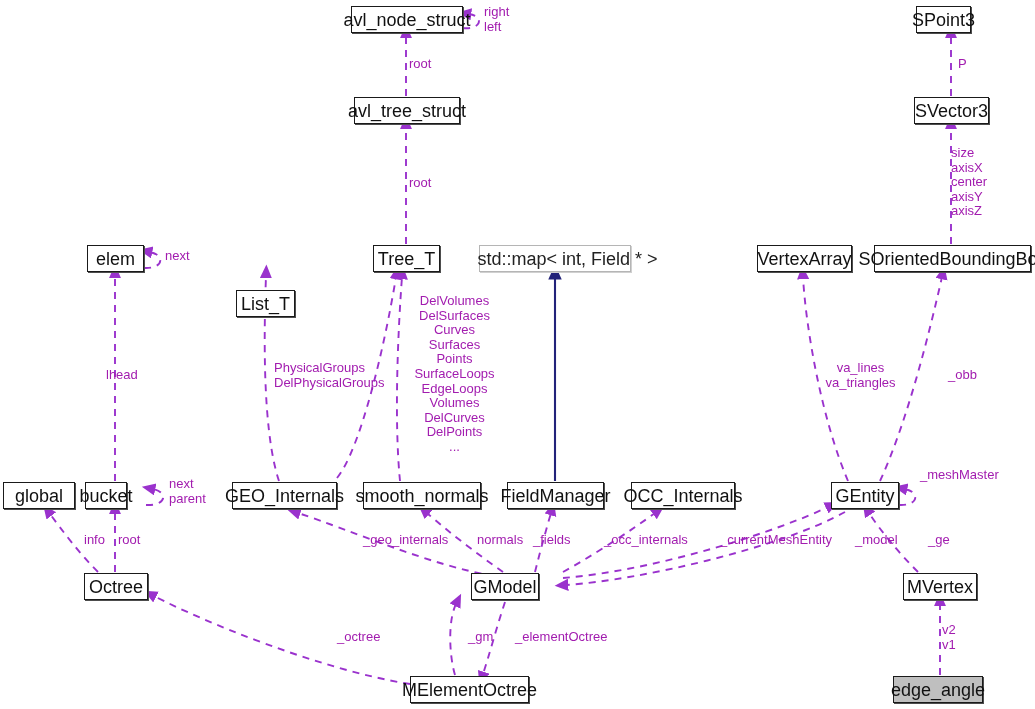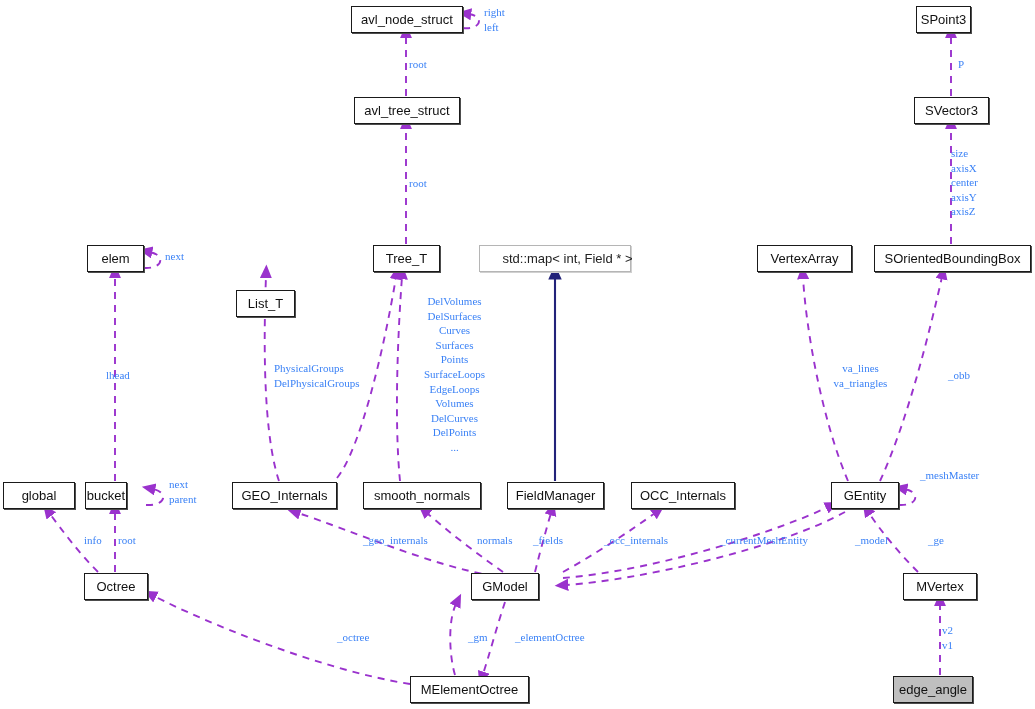--- a/index.html
+++ b/index.html
@@ -23,21 +23,21 @@
     top: 0;
     width: 1035px;
     height: 709px;
   }
   .node {
     position: absolute;
     box-sizing: border-box;
     border: 1px solid #1a1a1a;
     background: #ffffff;
     color: #111111;
-    font-size: 13px;
+    font-size: 18px;
     line-height: 1;
     display: flex;
     align-items: center;
     justify-content: center;
     white-space: nowrap;
     padding: 0 7px;
     height: 27px;
     box-shadow: 1px 1px 0 0 #4d4d4d;
   }
   .node.tpl {
@@ -46,26 +46,25 @@
     color: #222222;
     padding-left: 32px;
   }
   .node.current {
     background: #bfbfbf;
     border: 1px solid #1a1a1a;
     box-shadow: 1px 1px 0 0 #4d4d4d;
   }
   .elabel {
     position: absolute;
-    font-size: 11px;
+    font-size: 13px;
     line-height: 14.6px;
-    color: #3b82f6;
+    color: #a21caf;
     white-space: pre;
     background: transparent;
-    font-family: Liberation Serif, serif;
   }
   .elabel.center { text-align: center; }
   .elabel.left { text-align: left; }
 </style>
 </head>
 <body>
 
 <div id="diagram">
 
   <svg id="edges" viewBox="0 0 1035 709" xmlns="http://www.w3.org/2000/svg">
@@ -197,21 +196,21 @@
   </div>
   <div class="node" style="left:471px; top:573px; width:68px;">
     <span>GModel</span>
   </div>
   <div class="node" style="left:903px; top:573px; width:74px;">
     <span>MVertex</span>
   </div>
   <div class="node" style="left:410px; top:676px; width:119px;">
     <span>MElementOctree</span>
   </div>
-  <div class="node current" style="left:893px; top:676px; width:80px;">
+  <div class="node current" style="left:893px; top:676px; width:90px;">
     <span>edge_angle</span>
   </div>
 
   <div class="elabel left" style="left:484px; top:5px;">right
 left</div>
   <div class="elabel left" style="left:409px; top:57px;">root</div>
   <div class="elabel left" style="left:409px; top:176px;">root</div>
   <div class="elabel left" style="left:958px; top:57px;">P</div>
   <div class="elabel left" style="left:951px; top:146px;">size
 axisX

